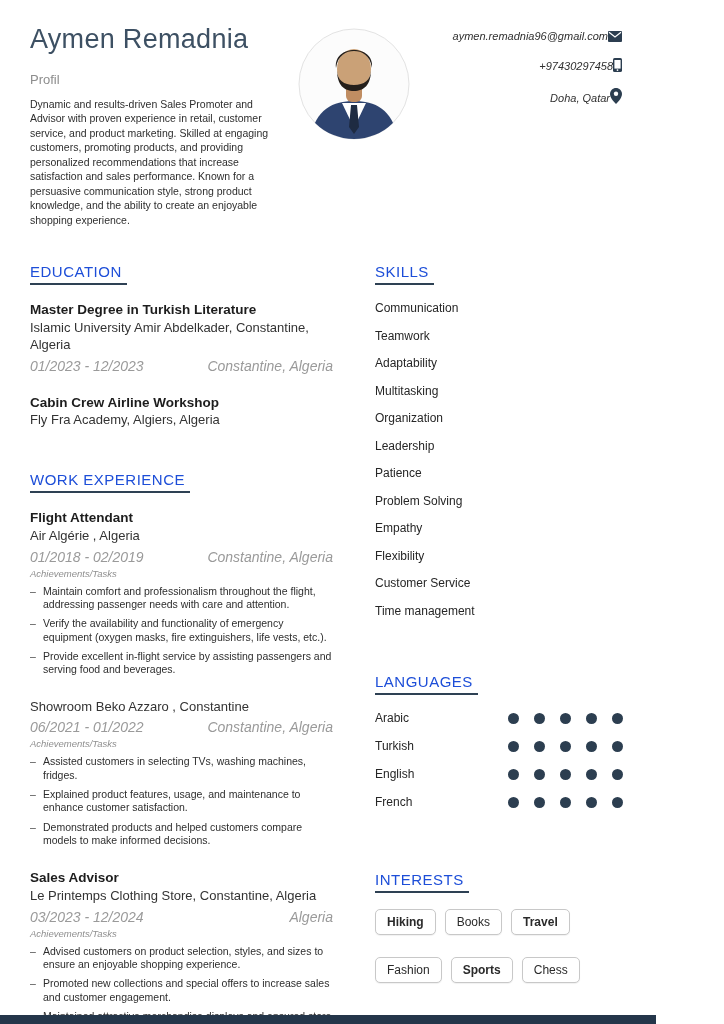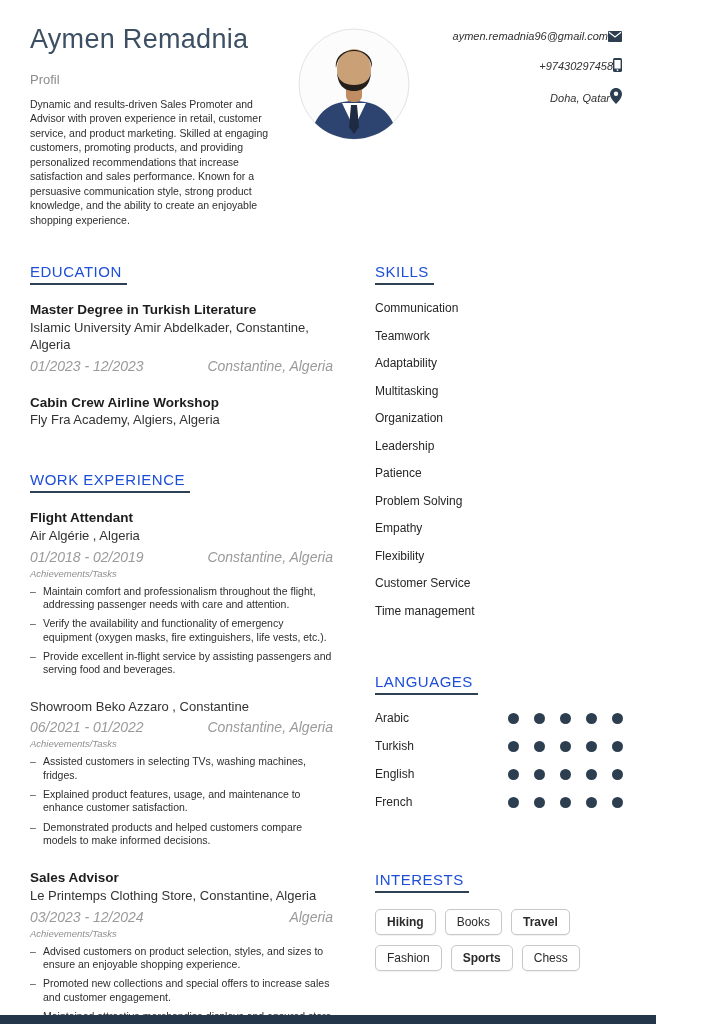--- a/index.html
+++ b/index.html
@@ -46,21 +46,21 @@
   .skill-cell { font-size:12px; color:#262626; margin-bottom:13.5px; }
 
   
   .lang-row { display:flex; align-items:center; margin-bottom:14px;gap:18px; }
   .lang-name { width:115px; font-size:12px; color:#262626; }
   .dots { display:flex; gap:15px; }
   .dot { width:11px; height:11px; border-radius:50%; background:#dcdcdc; }
   .dot.filled { background:#2c3e50; }
 
   
-  .chips { display:flex; flex-wrap:wrap; gap:10px 9px; max-width:300px;align-items:flex-end; }
+  .chips { display:flex; flex-wrap:wrap; gap:22px 9px; max-width:300px;align-items:flex-end; }
   .chip { border:1px solid #c8c8c8; border-radius:5px; padding:5px 11px; font-size:12px;
           color:#2a2a2a; background:#fff; box-shadow:0 1px 1px rgba(0,0,0,0.06); }
   .chip.bold { font-weight:bold; }
 
   
   .footer-bar { position:absolute; left:0; right:0; bottom:0; height:9px; background:#24364a; }
 </style>
 </head>
 <body>
 

